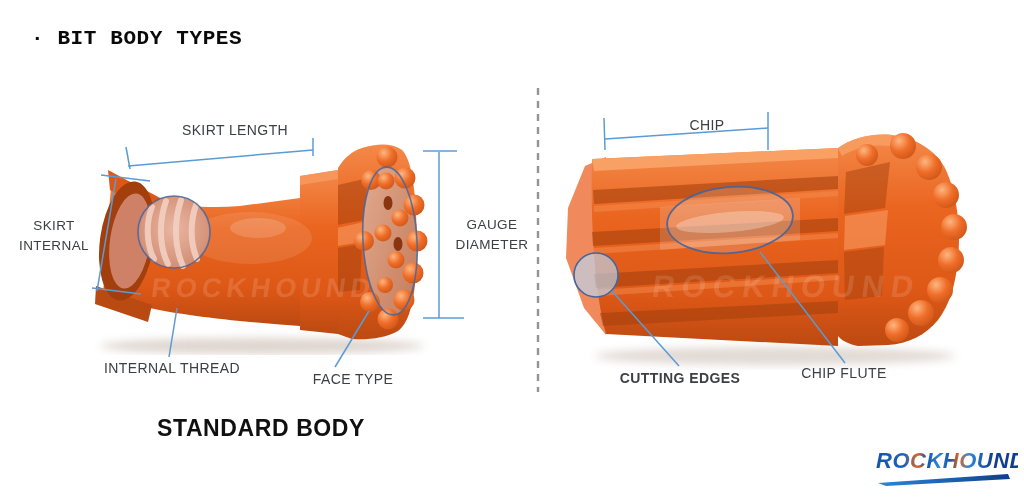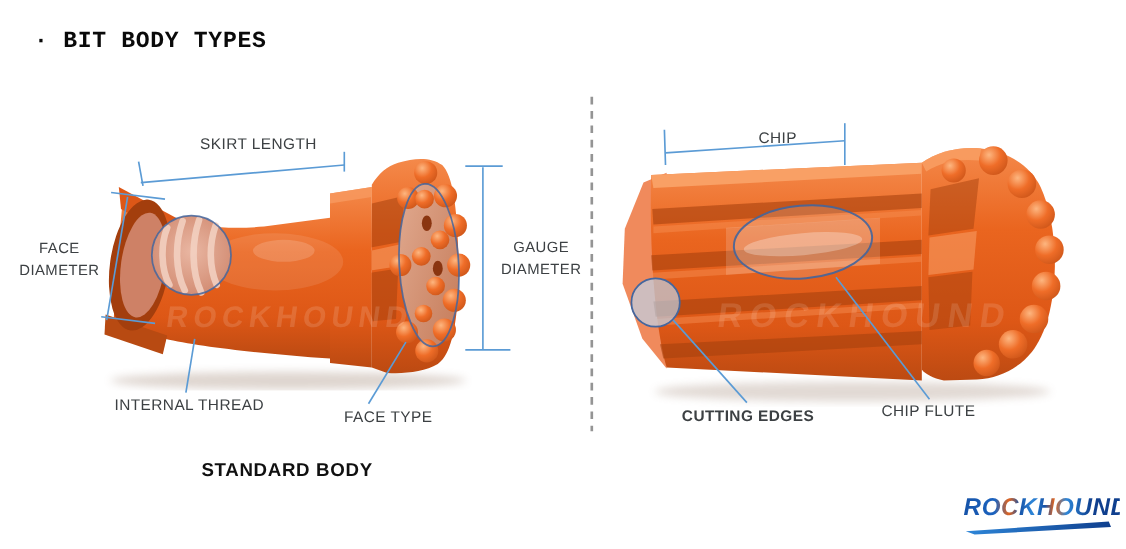--- a/index.html
+++ b/index.html
@@ -11,21 +11,21 @@
     position:absolute;left:31px;top:27px;font-size:21px;font-weight:bold;
     color:#0a0a0a;letter-spacing:0.6px;white-space:nowrap;font-family:Liberation Mono, monospace;
   }
   .lbl{
     position:absolute;transform:translate(-50%,-50%);
     font-size:14px;color:#3c4043;letter-spacing:0.4px;white-space:nowrap;text-align:center;
   }
   .lbl.two-line{white-space:normal;font-size:13.5px;line-height:1.5;}
   .caption{
     position:absolute;transform:translate(-50%,-50%);
-    font-size:17px;font-weight:bold;color:#101010;letter-spacing:0.6px;white-space:nowrap;
+    font-size:23px;font-weight:bold;color:#101010;letter-spacing:0.6px;white-space:nowrap;
   }
   .art{position:absolute;}
   .overlay{position:absolute;left:0;top:0;pointer-events:none;}
   .logo{position:absolute;left:876px;top:449px;width:142px;}
   .logo-text{
     display:block;font-size:22px;font-weight:bold;font-style:italic;letter-spacing:0.5px;
     color:#1653A8;line-height:1.1;white-space:nowrap;
   }
   @supports (-webkit-background-clip: text){
     .logo-text{
@@ -232,21 +232,21 @@
       <path d="M 369,311 L 335,367"></path>
       <path d="M 612,291 L 679,366"></path>
       <path d="M 760,252 L 845,363"></path>
     </g>
     <path d="M 538,88 L 538,392" stroke="#949494" stroke-width="2.4" stroke-dasharray="7 6" fill="none"></path>
   </svg>
 
   <div class="page-title">· BIT BODY TYPES</div>
 
   <div class="lbl" style="left:235px;top:130px;">SKIRT LENGTH</div>
-  <div class="lbl two-line" style="left:54px;top:236px;width:86px;">FACE DIAMETER</div>
+  <div class="lbl two-line" style="left:54px;top:236px;width:86px;">SKIRT INTERNAL</div>
   <div class="lbl" style="left:172px;top:368px;">INTERNAL THREAD</div>
   <div class="lbl two-line" style="left:492px;top:235px;width:86px;">GAUGE DIAMETER</div>
   <div class="lbl" style="left:335px;top:379px;padding-left:36px;">FACE TYPE</div>
   <div class="caption" style="left:261px;top:428px;">STANDARD BODY</div>
 
   <div class="lbl" style="left:707px;top:125px;">CHIP</div>
   <div class="lbl" style="left:680px;top:378px;font-weight:bold;">CUTTING EDGES</div>
   <div class="lbl" style="left:844px;top:373px;">CHIP FLUTE</div>
 
   <div class="logo">

